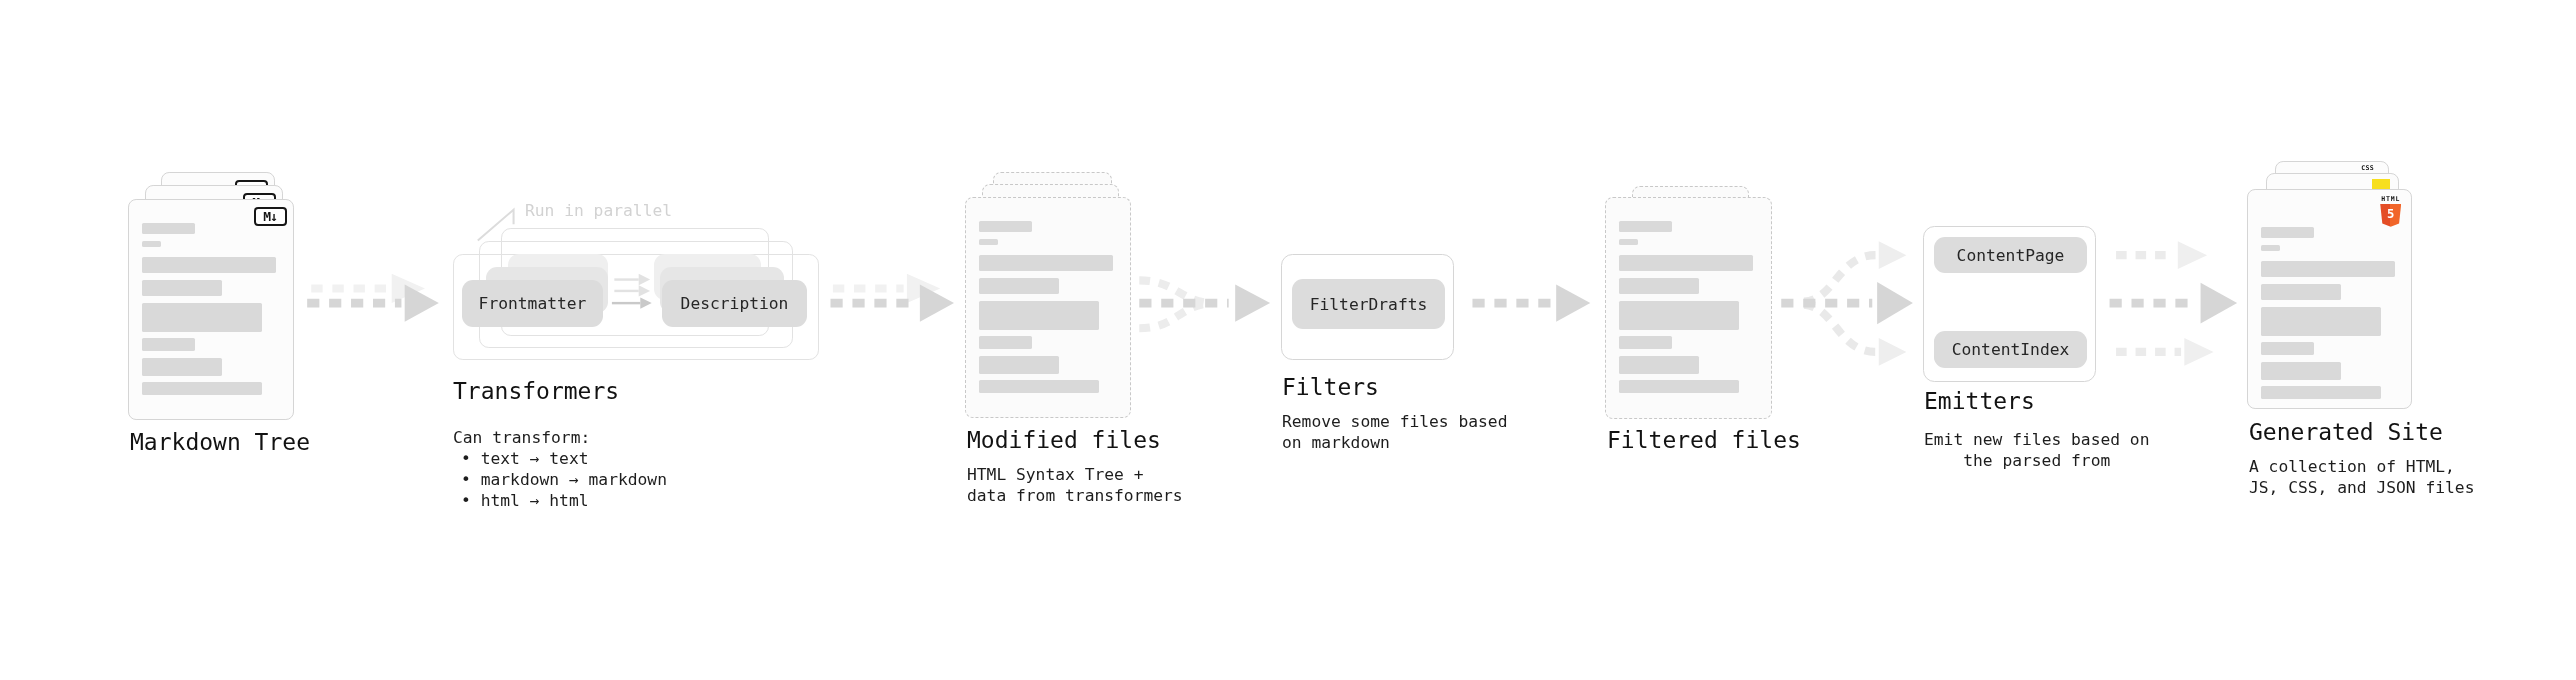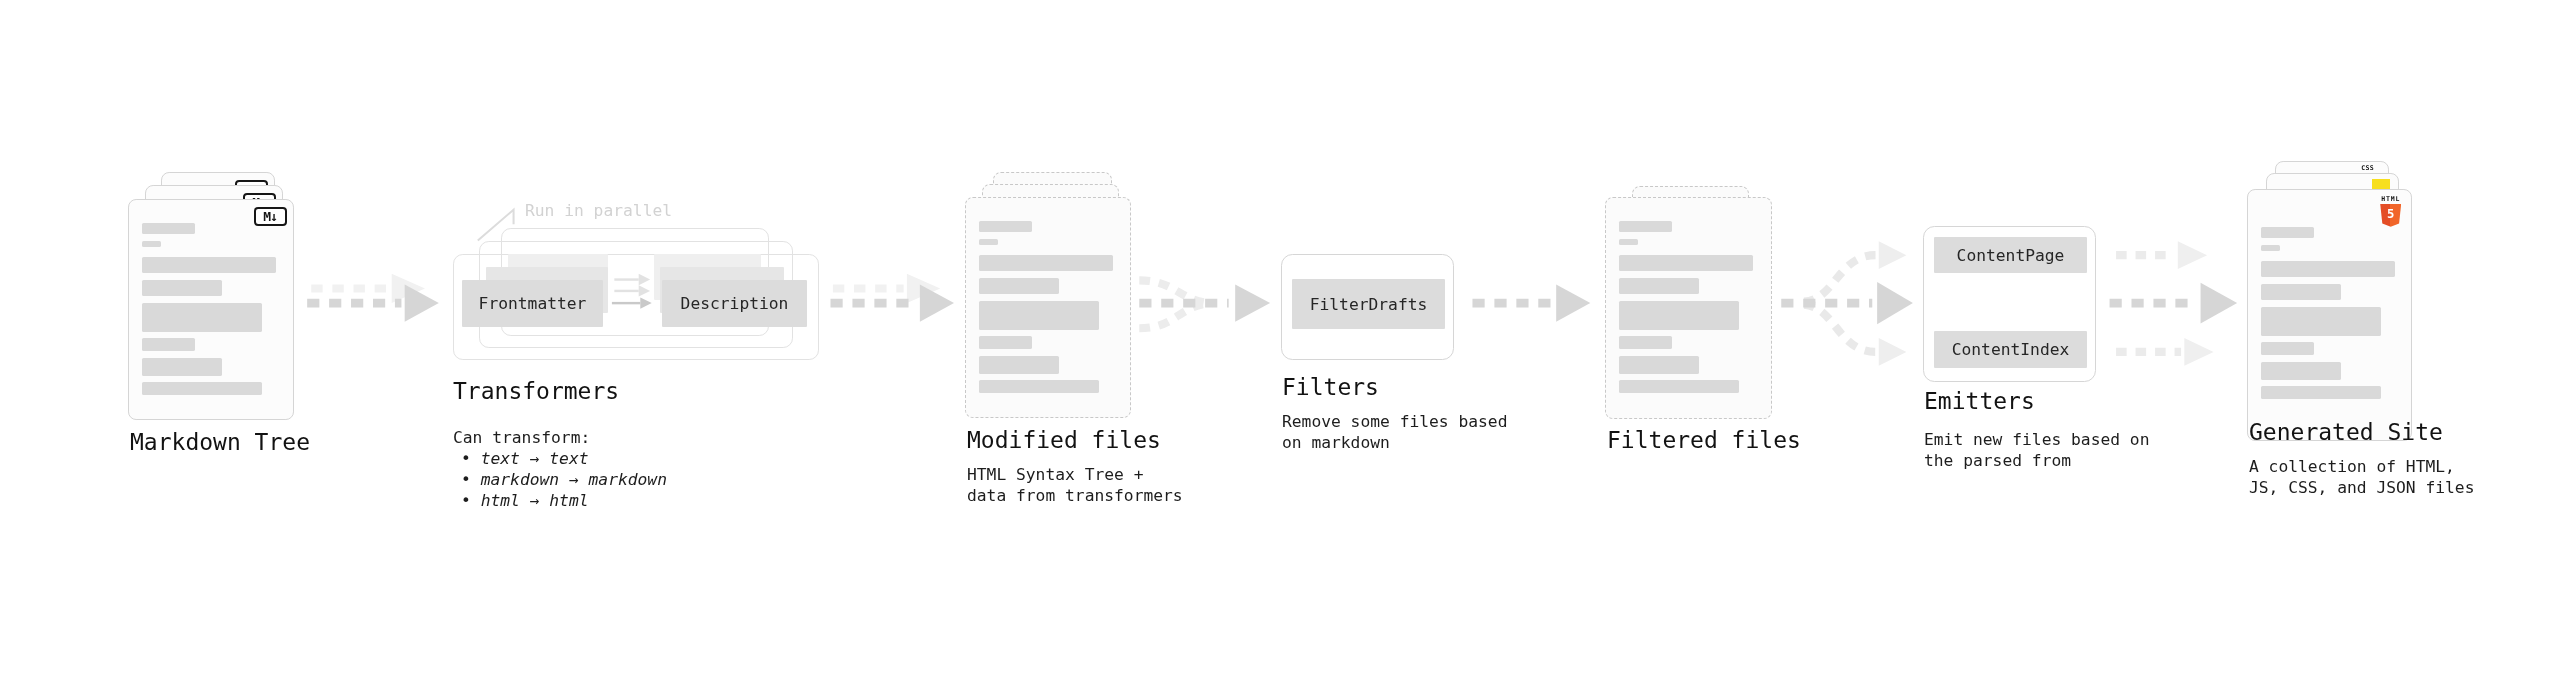--- a/index.html
+++ b/index.html
@@ -22,29 +22,29 @@
     position:absolute;top:6.5px;right:6.5px;width:32.5px;height:19.5px;
     border:2px solid #161616;border-radius:4.1px;background:#ffffff;color:#161616;
     font-size:13px;font-weight:bold;display:flex;align-items:center;justify-content:center;
     box-sizing:border-box;letter-spacing:-0.8px;
   }
 
   
   .stage-label{position:absolute;font-size:23px;line-height:24.4px;color:#121212;white-space:nowrap;}
   .stage-desc{position:absolute;font-size:16.3px;line-height:21px;color:#1d1d1d;white-space:nowrap;}
   .desc-line{white-space:nowrap;}
-  .desc-line.indent{padding-left:8.1px;font-style:italic;}
+  .desc-line.indent{padding-left:8.1px;}
 
   
   .frame{position:absolute;border:1.6px solid #e2e2e2;border-radius:9.8px;background:transparent;box-sizing:border-box;}
   .panel{position:absolute;border:1.6px solid #d6d6d6;border-radius:11.4px;background:#ffffff;box-sizing:border-box;}
 
   
   .pill{
-    position:absolute;background:#dcdcdc;border-radius:1px;
+    position:absolute;background:#dcdcdc;border-radius:11px;
     display:flex;align-items:center;justify-content:center;
     font-size:16.3px;color:#262626;white-space:nowrap;box-sizing:border-box;text-align:right;
   }
   .pill.ghost1{background:#e6e6e6;}
   .pill.ghost2{background:#efefef;}
 
   .annotation{position:absolute;font-size:16.3px;color:#d2d2d2;white-space:nowrap;}
 
   
   .css-badge{position:absolute;top:3.3px;right:9.8px;width:21px;text-align:center;}
@@ -218,37 +218,37 @@
     </div>
     <div class="stage-label" style="left:1607px;top:428px;">Filtered files</div>
   </div>
 
   <div class="grp">
     <div class="panel" style="left:1923px;top:226px;width:173px;height:156px;"></div>
     <div class="pill" style="left:1934px;top:237px;width:153px;height:36px;">ContentPage</div>
     <div class="pill" style="left:1934px;top:284px;width:153px;height:36px;margin-top:48px;">FolderPage</div>
     <div class="pill" style="left:1934px;top:331px;width:153px;height:36px;">ContentIndex</div>
     <div class="stage-label" style="left:1924px;top:389px;">Emitters</div>
-    <div class="stage-desc" style="left:1924px;top:429px;">
+    <div class="stage-desc" style="left:1924px;top:429px;text-align:center;">
       <div class="desc-line">Emit new files based on</div>
       <div class="desc-line">the parsed from</div>
     </div>
   </div>
 
   <div class="grp">
     <div class="doc" style="left:2275px;top:161px;width:114px;height:57px;">
       <div class="css-badge">
         <div class="css-txt">CSS</div>
         <div class="css-bar"></div>
       </div>
     </div>
     <div class="doc" style="left:2266px;top:173px;width:133px;height:65px;">
       <div class="js-badge"></div>
     </div>
-    <div class="doc" style="left:2247px;top:189px;width:165px;height:252px;">
+    <div class="doc" style="left:2247px;top:189px;width:165px;height:220px;">
       <div class="html5-badge">
         <div class="h5-txt">HTML</div>
         <div class="h5-shield">5</div>
       </div>
       <div class="doc-lines" style="top:37px;">
           <div class="bar" style="width: 53px; height: 11.4px; margin-top: 0px;"></div>
           <div class="bar" style="width: 18.7px; height: 6.5px; margin-top: 6.5px;"></div>
           <div class="bar" style="width: 134px; height: 16.3px; margin-top: 9.8px;"></div>
           <div class="bar" style="width: 80px; height: 16.3px; margin-top: 6.5px;"></div>
           <div class="bar" style="width: 120px; height: 29px; margin-top: 6.5px;"></div>

